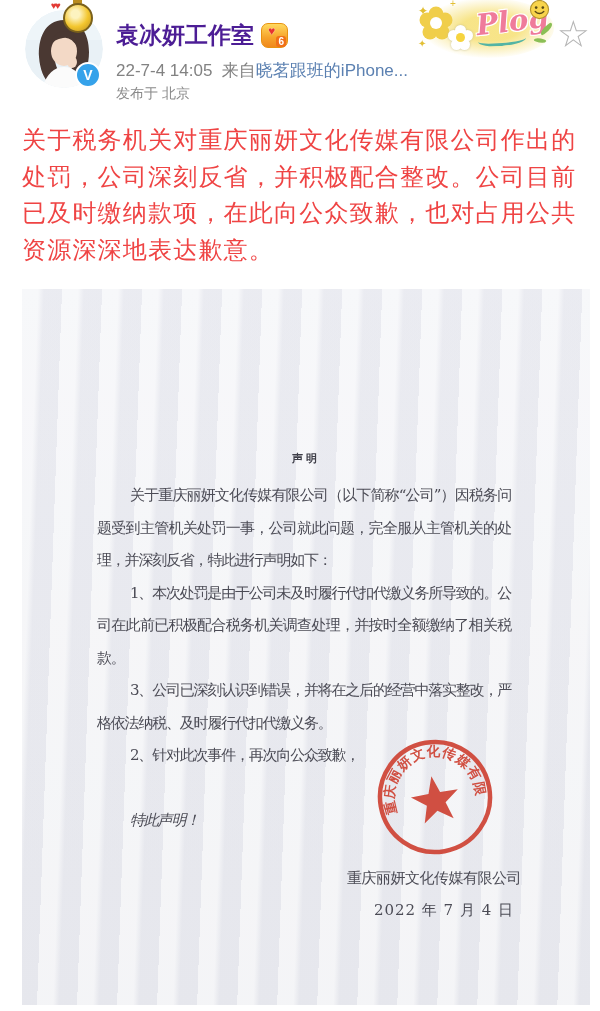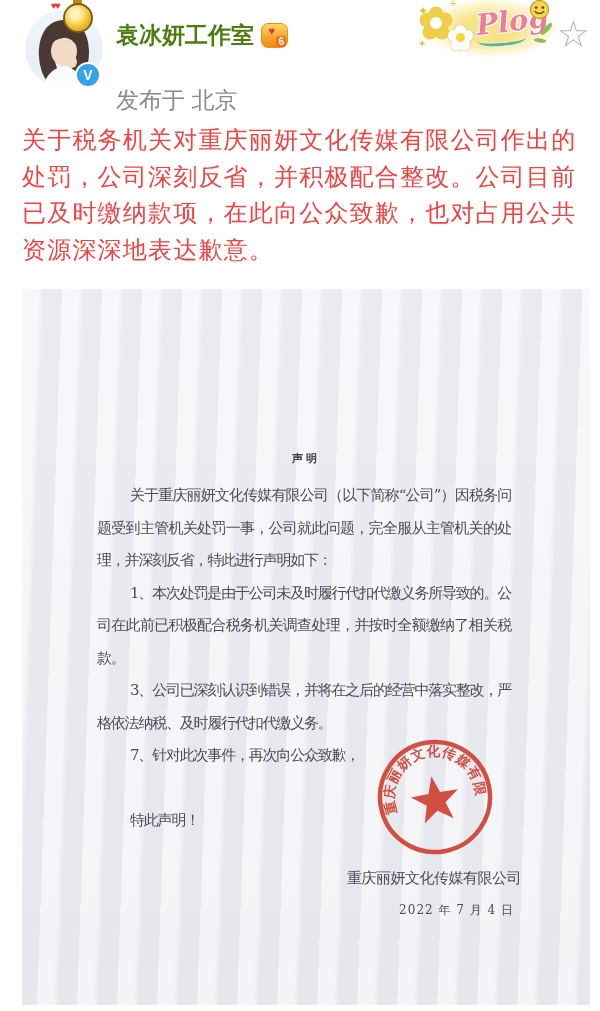--- a/index.html
+++ b/index.html
@@ -12,30 +12,30 @@
   .avatar { width:78px; height:78px; border-radius:50%; overflow:hidden; display:block; }
   .pendant { position:absolute; left:38px; top:-7px; width:30px; height:30px;
              background:radial-gradient(circle at 40% 35%, #fdf3c0 18%, #f3c62e 55%, #b98c20 100%);
              border:2px solid #7a611c; border-radius:50%; }
   .pendant-knob { position:absolute; left:48px; top:-12px; width:9px; height:7px; background:#b98c20; border-radius:2px; }
   .pendant-hearts { position:absolute; left:26px; top:-10px; font-size:10px; color:#e23b35; letter-spacing:-2px; }
   .v-badge { position:absolute; left:50px; top:52px; width:26px; height:26px; border-radius:50%;
              background:#35a2ea; border:2.5px solid #ffffff; color:#fff; font-weight:bold; font-size:14px;
              display:flex; align-items:center; justify-content:center; }
   .username-row { position:absolute; left:116px; top:20px; display:flex; align-items:center; gap:7px; }
-  .username { font-size:23px; font-weight:bold; color:#4d7c0f; cursor:pointer; }
+  .username { font-size:23px; font-weight:bold; color:#4c1d95; cursor:pointer; }
   .vip-badge { position:relative; width:27px; height:25px; border-radius:7px;
                background:linear-gradient(180deg,#ffd95e 0%,#f6a22a 60%,#f0881c 100%);
                border:1px solid #e8920f; }
   .vip-heart { position:absolute; left:6px; top:0px; font-size:12px; color:#e8322f; text-shadow:0 0 1px #fff; }
   .vip-level { position:absolute; right:1px; bottom:0px; font-size:10px; font-weight:bold; color:#fff;
                background:#f07018; border-radius:3px; padding:0 2px; line-height:11px; }
   .meta-row { position:absolute; left:116px; top:59px; font-size:17px; color:#828282; white-space:nowrap; }
   .meta-source-link { color:#5b80b1; cursor:pointer; }
-  .loc-row { position:absolute; left:116px; top:85px; font-size:23px; color:#8a8a8a; }
+  .loc-row { position:absolute; left:116px; top:85px; font-size:14px; color:#8a8a8a; }
 
   
   .sticker { position:absolute; left:416px; top:0; width:142px; height:58px; }
   .sticker-glow { position:absolute; inset:-2px 4px 0 6px; border-radius:50%;
                   background:radial-gradient(ellipse at 52% 50%, rgba(247,227,130,0.95) 30%, rgba(247,227,130,0) 72%); }
   .flower { position:absolute; border-radius:50%; }
   .flower-yellow { left:14px; top:17px; width:12px; height:12px; background:#ffffff;
       box-shadow:0 -9px 0 1.5px #f0ce4a, 9px -3px 0 1.5px #f0ce4a, 6px 9px 0 1.5px #f0ce4a,
                  -6px 9px 0 1.5px #f0ce4a, -9px -3px 0 1.5px #f0ce4a; }
   .flower-white { left:40px; top:33px; width:9px; height:9px; background:#f6d43f;
@@ -63,25 +63,25 @@
   .doc-image { position:relative; margin:21px 10px 0 22px; width:568px; height:716px; overflow:hidden; cursor:pointer;
       background:
         repeating-linear-gradient(92deg, rgba(255,255,255,0.45) 0 16px, rgba(219,220,230,0.30) 22px 40px),
         linear-gradient(180deg,#f1f2f6 0%, #eeeff3 45%, #ebecf0 100%);
       font-family:"DejaVu Serif","Liberation Serif",serif; color:#4b4b55; }
   .doc-title { padding-top:162px; text-align:center; font-size:11px; font-weight:bold;
                letter-spacing:3px; color:#3e3e48; }
   .doc-body { margin:13px 0 0 75px; width:414px; font-size:15px; letter-spacing:-1.2px;
               line-height:32.5px; text-align:justify; }
   .doc-body p { text-indent:2.2em; }
-  .doc-closing { margin-top:32px; }
+  .doc-closing { margin-top:32px;font-style:italic; }
   .doc-signature { margin-top:26px; width:568px; margin-left:-75px; text-align:right; padding-right:69px;
                    font-size:15px; letter-spacing:-0.5px; line-height:32px; }
   .doc-date { width:568px; margin-left:-75px; text-align:right; padding-right:76px;
-              font-size:12px; letter-spacing:1px; line-height:32px; }
+              font-size:15px; letter-spacing:1px; line-height:32px; }
   .seal-wrap { position:absolute; left:353px; top:448px; width:120px; height:120px;
                transform:rotate(-10deg); opacity:0.92; }
 </style>
 </head>
 <body>
 
 <div class="header">
 
   <div class="avatar-wrap">
     <svg class="avatar" viewBox="0 0 78 78">
@@ -107,20 +107,21 @@
   </div>
 
   <div class="username-row">
     <span class="username">袁冰妍工作室</span>
     <span class="vip-badge">
       <span class="vip-heart">♥</span>
       <span class="vip-level">6</span>
     </span>
   </div>
 
+  <div class="meta-row"><span>22-7-4 14:05</span>&nbsp;&nbsp;<span>来自</span><span class="meta-source-link">晓茗跟班的iPhone...</span></div>
 
   <div class="loc-row">发布于 北京</div>
 
   <div class="sticker">
     <div class="sticker-glow"></div>
     <span class="sparkle sp1">✦</span>
     <span class="sparkle sp2">+</span>
     <span class="sparkle sp3">✦</span>
     <div class="flower flower-yellow"></div>
     <div class="flower flower-white"></div>
@@ -140,21 +141,21 @@
 </div>
 
 <div class="post-text">关于税务机关对重庆丽妍文化传媒有限公司作出的处罚，公司深刻反省，并积极配合整改。公司目前已及时缴纳款项，在此向公众致歉，也对占用公共资源深深地表达歉意。</div>
 
 <div class="doc-image">
   <div class="doc-title">声明</div>
   <div class="doc-body">
     <p>关于重庆丽妍文化传媒有限公司（以下简称“公司”）因税务问题受到主管机关处罚一事，公司就此问题，完全服从主管机关的处理，并深刻反省，特此进行声明如下：</p>
     <p>1、本次处罚是由于公司未及时履行代扣代缴义务所导致的。公司在此前已积极配合税务机关调查处理，并按时全额缴纳了相关税款。</p>
     <p>3、公司已深刻认识到错误，并将在之后的经营中落实整改，严格依法纳税、及时履行代扣代缴义务。</p>
-    <p>7、针对此次事件，再次向公众致歉，</p>
+    <p>2、针对此次事件，再次向公众致歉，</p>
     <p class="doc-closing">特此声明！</p>
     <div class="doc-signature">重庆丽妍文化传媒有限公司</div>
     <div class="doc-date">2022 年 7 月 4 日</div>
   </div>
 
   <div class="seal-wrap">
     <svg viewBox="0 0 120 120" width="120" height="120">
       <defs>
           <path id="sealArc" d="M 21.5 74 A 41 41 0 1 1 98.5 74" fill="none"></path>
         </defs>

